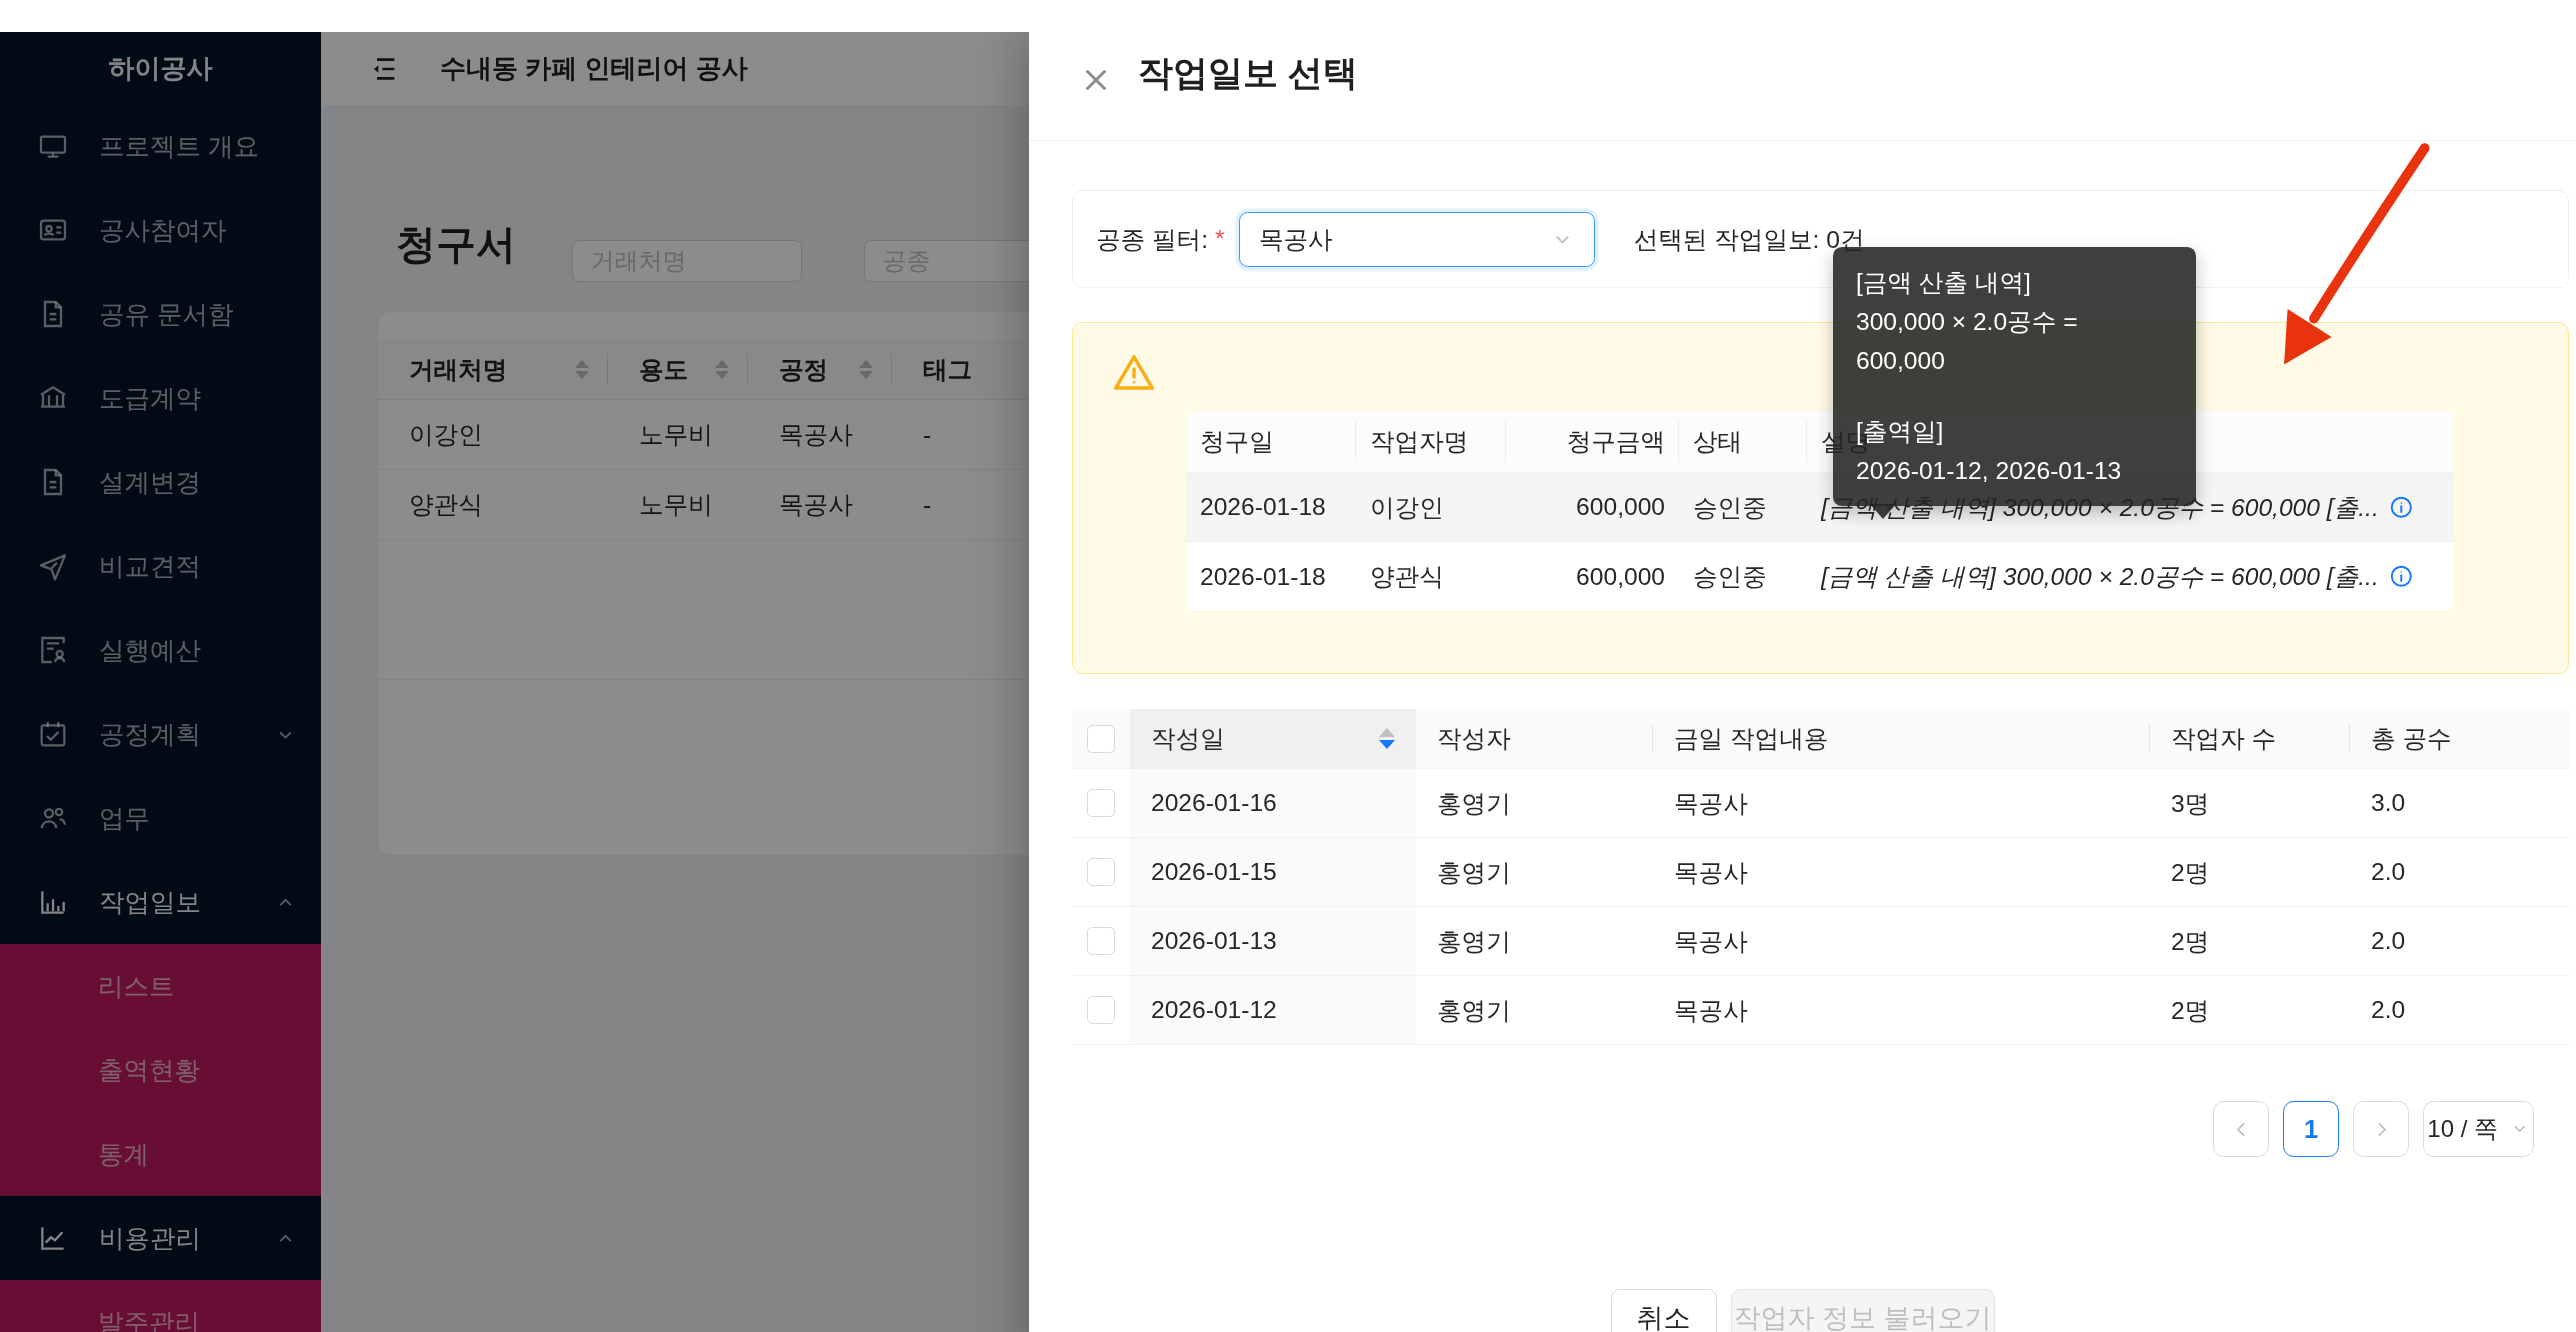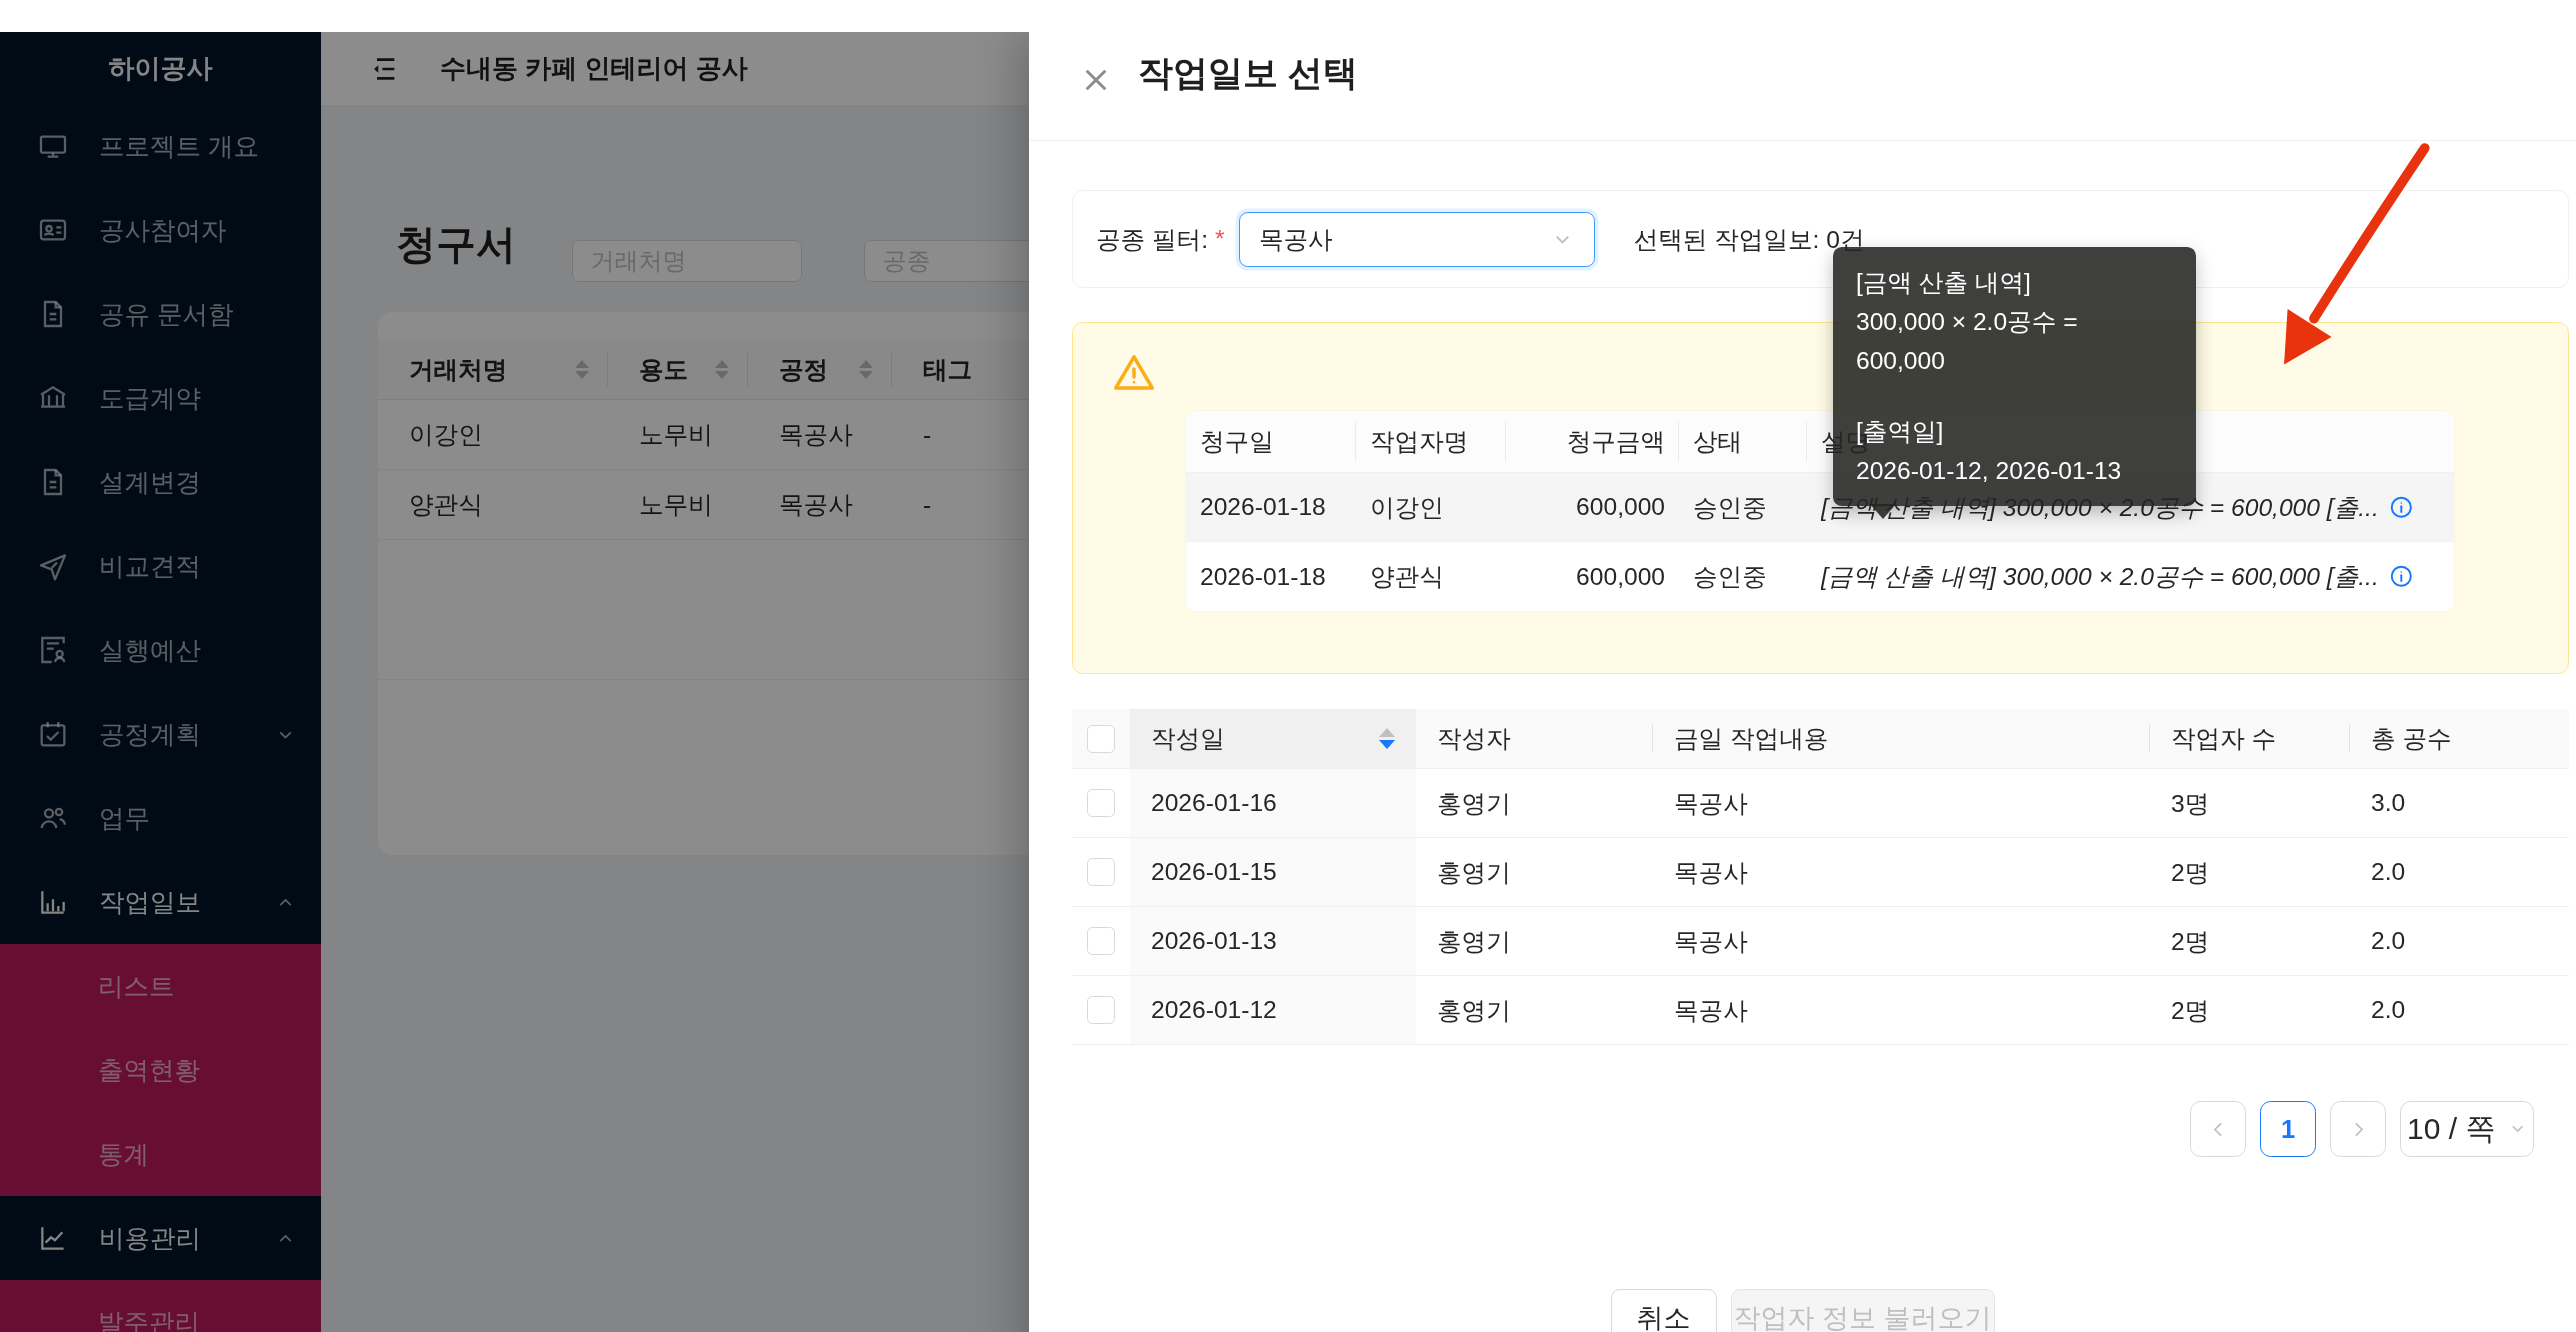--- a/index.html
+++ b/index.html
@@ -101,22 +101,22 @@
   .mt-row .cell { padding:0 21px; }
   .mt-row .date-cell { background:#fafafa; height:100%; display:flex; align-items:center; }
   .cbwrap { display:flex; align-items:center; justify-content:center; height:100%; }
   .cb { width:28px; height:28px; border:1.8px solid #d9d9d9; border-radius:5.3px; background:#fff; cursor:pointer; }
 
   .pagination { position:absolute; top:1069px; right:42px; display:flex; gap:14px; align-items:center; }
   .pg-btn { width:56px; height:56px; border:0.9px solid #d9d9d9; border-radius:10.6px; background:#fff;
             display:flex; align-items:center; justify-content:center; color:#bfbfbf; cursor:pointer; }
   .pg-btn svg { width:21px; height:21px; }
   .pg-active { border-color:#1677ff; color:#1677ff; font-weight:600; font-size:25.5px; }
-  .pg-size { width:134px; height:56px; border:0.9px solid #d9d9d9; border-radius:10.6px; background:#fff;
-             display:flex; align-items:center; justify-content:center; gap:12.3px; font-size:30px; color:#262626; cursor:pointer; }
+  .pg-size { width:111px; height:56px; border:0.9px solid #d9d9d9; border-radius:10.6px; background:#fff;
+             display:flex; align-items:center; justify-content:center; gap:12.3px; font-size:24px; color:#262626; cursor:pointer; }
   .pg-size .select-chev { width:19.3px; height:19.3px; }
 
   .footer { position:absolute; top:1257px; left:0; right:0; display:flex; justify-content:center; gap:14px; }
   .btn { height:58px; border-radius:8.8px; font-size:27px; display:flex; align-items:center; justify-content:center; cursor:pointer; }
   .btn-cancel { width:106px; background:#fff; border:0.9px solid #d9d9d9; color:#262626; }
   .btn-disabled { width:264px; background:#f5f5f5; border:0.9px solid #e4e4e4; color:#bfbfbf; padding:0 26px; white-space:nowrap; }
 
   .tooltip { position:absolute; left:804px; top:215px; width:363px; background:rgba(36,36,34,0.88); color:#fff;
              border-radius:8.8px; padding:16px 23px; z-index:150; font-size:24.6px; line-height:39px;
              box-shadow:0 7px 17.6px rgba(0,0,0,0.25); }

